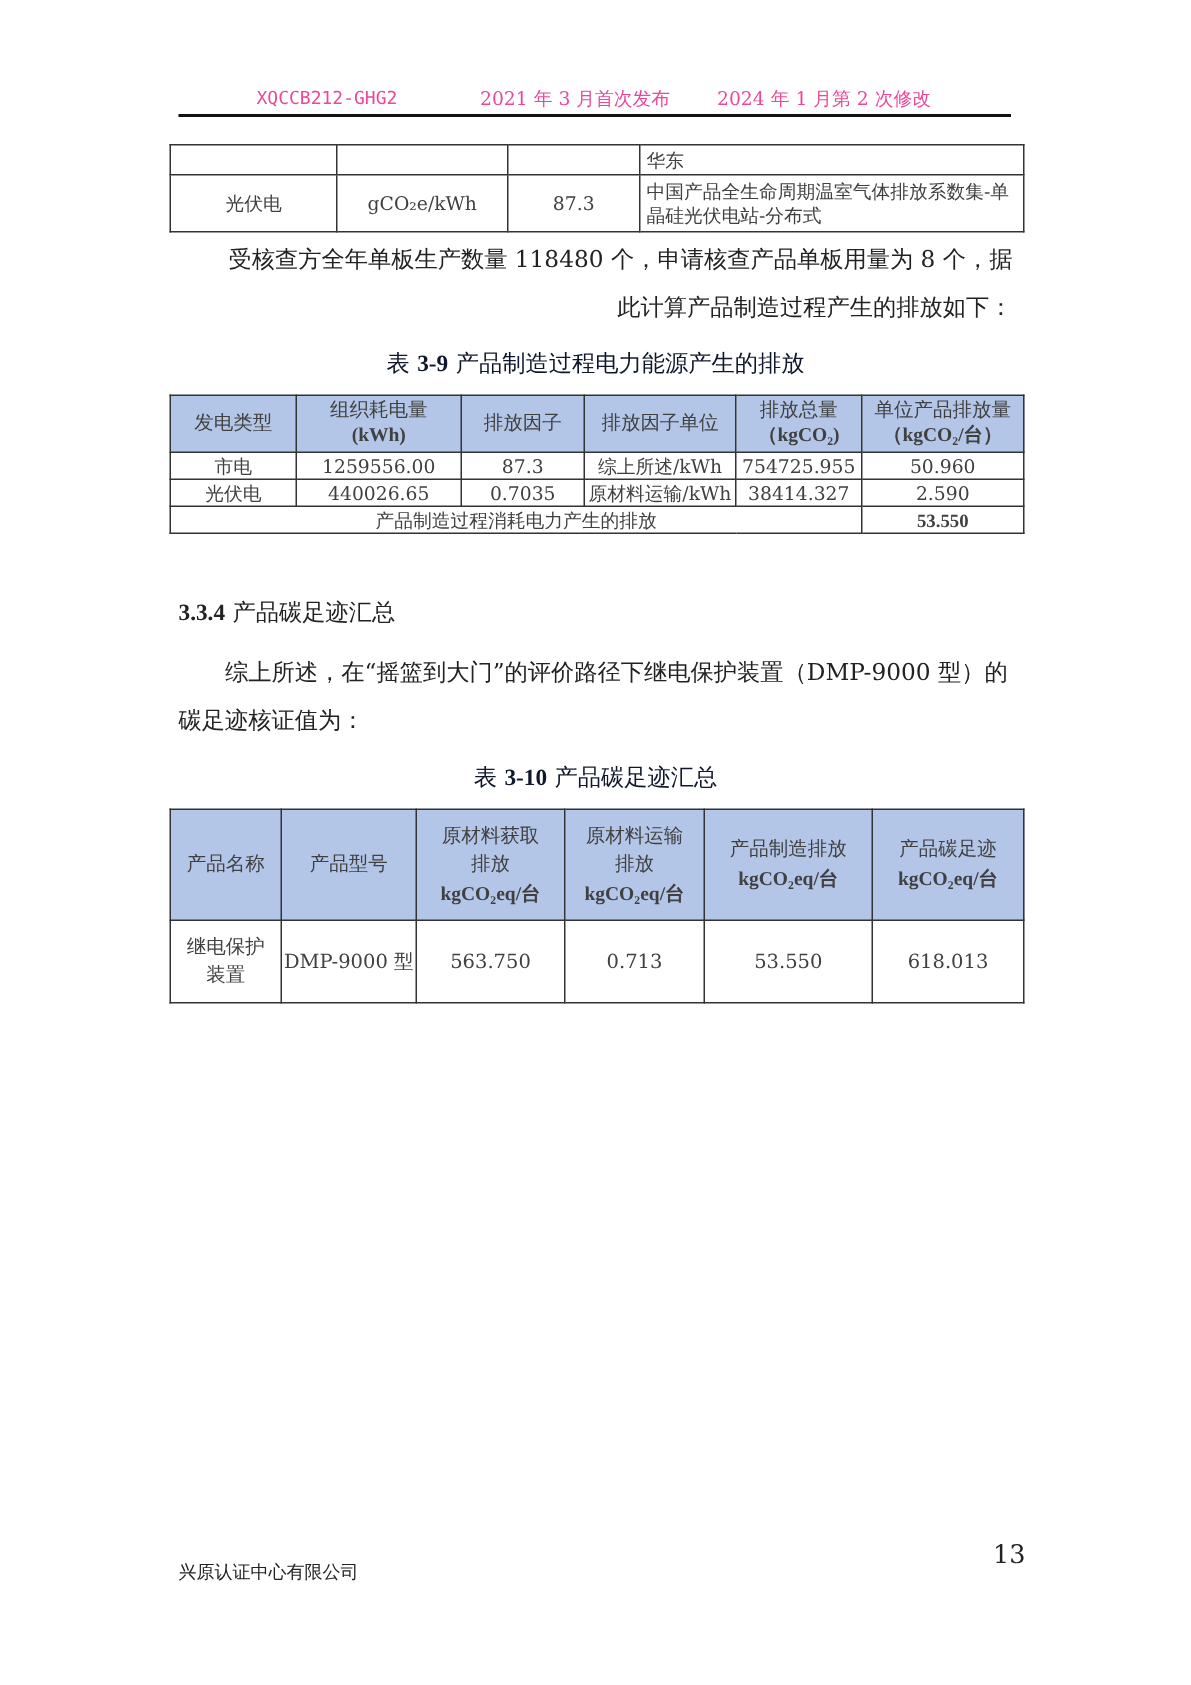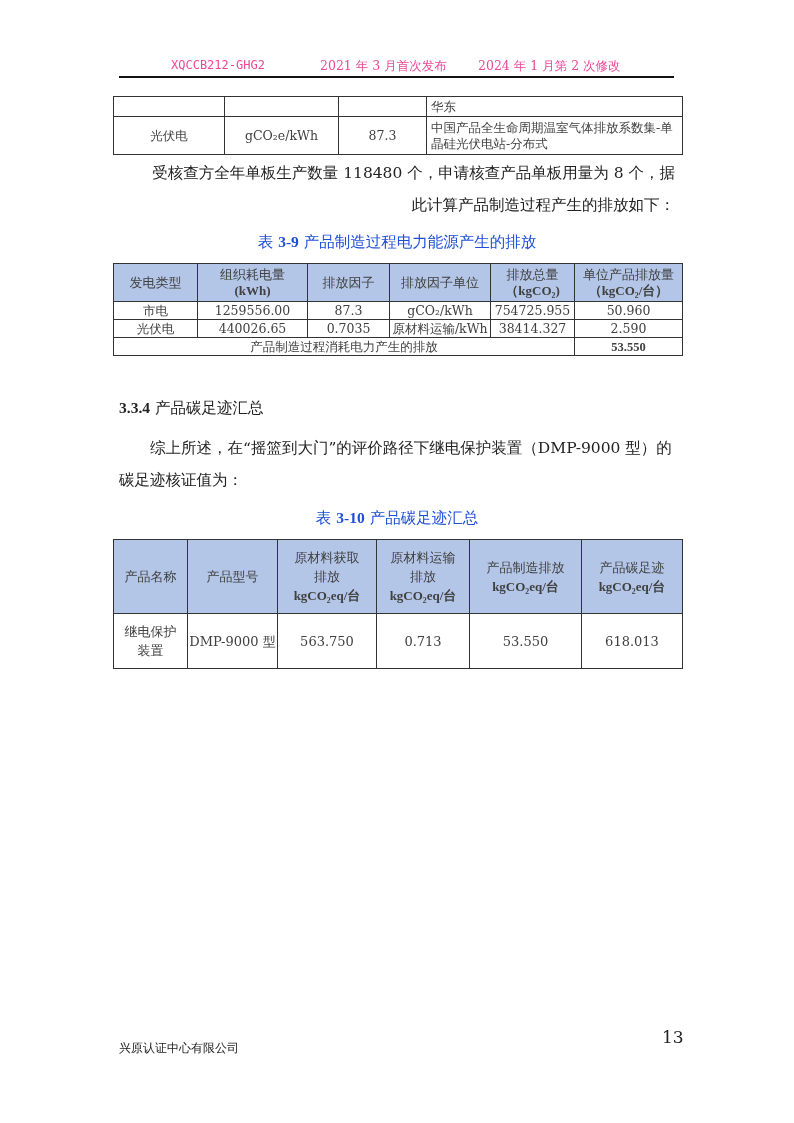--- a/index.html
+++ b/index.html
@@ -16,21 +16,21 @@
   table { border-collapse: collapse; position: absolute; table-layout: fixed; }
   td, th { border: 1px solid #333; font-weight: normal; text-align: center; vertical-align: middle; font-size: 12.5px; line-height: 16px; color: #404040; }
 
   .t-top { left: 113px; top: 96px; width: 569px; }
   .t-top td { height: 20px; }
   .t-top td.left { text-align: left; padding-left: 4px; }
 
   .para { position: absolute; left: 119px; font-size: 15.5px; line-height: 32px; color: #222; }
   .indent { text-indent: 2em; }
 
-  .caption { position: absolute; left: 0; width: 794px; text-align: center; font-size: 15.5px; color: #1d4ed8; }
+  .caption { position: absolute; left: 0; width: 794px; text-align: center; font-size: 15.5px; color: #0f172a; }
   .caption b { font-family: "Liberation Serif", serif; font-weight: bold; }
 
   .t-39 { left: 113px; top: 263px; width: 569px; }
   .t-39 th { background: #b4c6e7; height: 38px; font-size: 13px; }
   .t-39 td { height: 18px; }
   .bold { font-weight: bold !important; font-family: "Liberation Serif", serif; }
 
   .section { position: absolute; left: 119px; top: 398px; font-size: 15.5px; }
   .section b { font-family: "Liberation Serif", serif; }
 
@@ -95,21 +95,21 @@
     <th><span>组织耗电量</span><br><span class="bold">(kWh)</span></th>
     <th><span>排放因子</span></th>
     <th><span>排放因子单位</span></th>
     <th><span>排放总量</span><br><span class="bold">（kgCO₂)</span></th>
     <th><span>单位产品排放量</span><br><span class="bold">（kgCO₂/台）</span></th>
   </tr>
   <tr>
     <td>市电</td>
     <td>1259556.00</td>
     <td>87.3</td>
-    <td>gCO₂/kWh</td>
+    <td>综上所述/kWh</td>
     <td>754725.955</td>
     <td>50.960</td>
   </tr>
   <tr>
     <td>光伏电</td>
     <td>440026.65</td>
     <td>0.7035</td>
     <td>原材料运输/kWh</td>
     <td>38414.327</td>
     <td>2.590</td>

